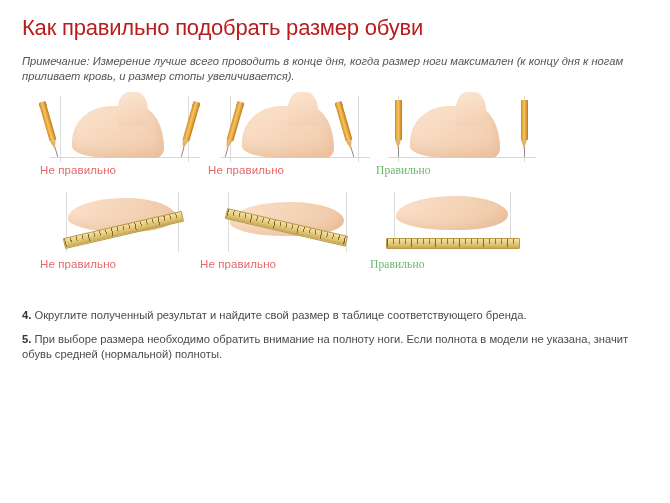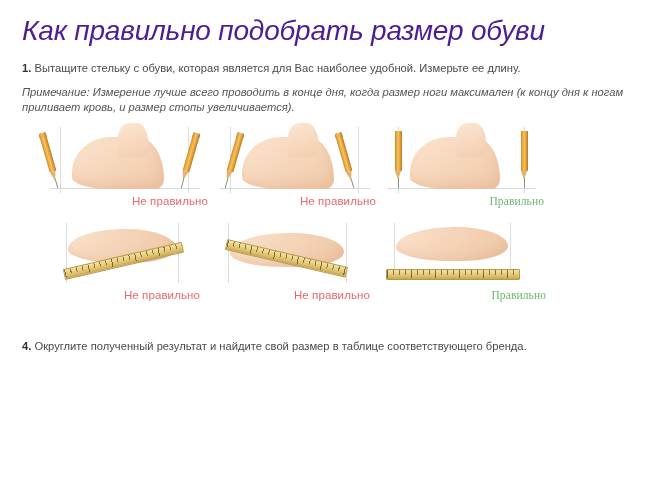--- a/index.html
+++ b/index.html
@@ -10,27 +10,26 @@
   body {
     width: 670px; height: 503px;
     font-family: "Liberation Sans", sans-serif;
     color: #3a3a3a;
     overflow: hidden;
     position: relative;
   }
   .page { width: 670px; height: 503px; position: relative; padding: 0 22px; }
 
   h1.title {
-    font-size: 28px;
+    font-size: 22px;
     font-weight: 400;
-    color: #4c1d95;
+    color: #b91c1c;
     margin: 16px 0 14px 0;
     letter-spacing: -0.2px;
     line-height: 1.1;
-    font-style: italic;
   }
 
   .para {
     font-size: 11.2px;
     line-height: 1.34;
     color: #4a4a4a;
     margin: 0 0 9px 0;
     max-width: 628px;
   }
   .para .num { font-weight: bold; color: #333; }
@@ -56,21 +55,21 @@
   }
   .panel .stage {
     position: relative;
     width: 100%;
     height: 72px;
   }
   .caption {
     position: absolute;
     top: 70px;
     width: 100%;
-    text-align: right;
+    text-align: left;
     font-size: 11.5px;
     letter-spacing: .1px;
   }
   .caption.bad  { color: #e8676b; }
   .caption.good { color: #6db46f; font-family: Liberation Serif, serif; }
 
   
   .gline {
     position: absolute;
     width: 1px;
@@ -181,21 +180,20 @@
     background-repeat: no-repeat;
   }
 </style>
 </head>
 <body>
 
 <div class="page">
 
   <h1 class="title">Как правильно подобрать размер обуви</h1>
 
-  <p class="para"><span class="num">1.</span><span> Вытащите стельку с обуви, которая является для Вас наиболее удобной. Измерьте ее длину.</span></p>
 
 
   <p class="note">Примечание: Измерение лучше всего проводить в конце дня, когда размер ноги максимален (к концу дня к ногам приливает кровь, и размер стопы увеличивается).</p>
 
   <div class="illus-row">
 
     <div class="panel" style="left:18px;width:168px;">
       <div class="stage">
         <div class="gline" style="left:20px;"></div>
         <div class="gline" style="left:148px;"></div>
@@ -318,14 +316,15 @@
           <div class="ticks"></div>
           <div class="ticks2"></div>
         </div>
       </div>
       <div class="caption good" style="top:66px;">Правильно</div>
     </div>
   </div>
 
   <p class="para" style="margin-top:28px;"><span class="num">4.</span><span> Округлите полученный результат и найдите свой размер в таблице соответствующего бренда.</span></p>
 
+  <p class="para"><span class="num">5.</span><span> При выборе размера необходимо обратить внимание на полноту ноги. Если полнота в модели не указана, значит обувь средней (нормальной) полноты.</span></p>
 
 </div>
 
 </body></html>

